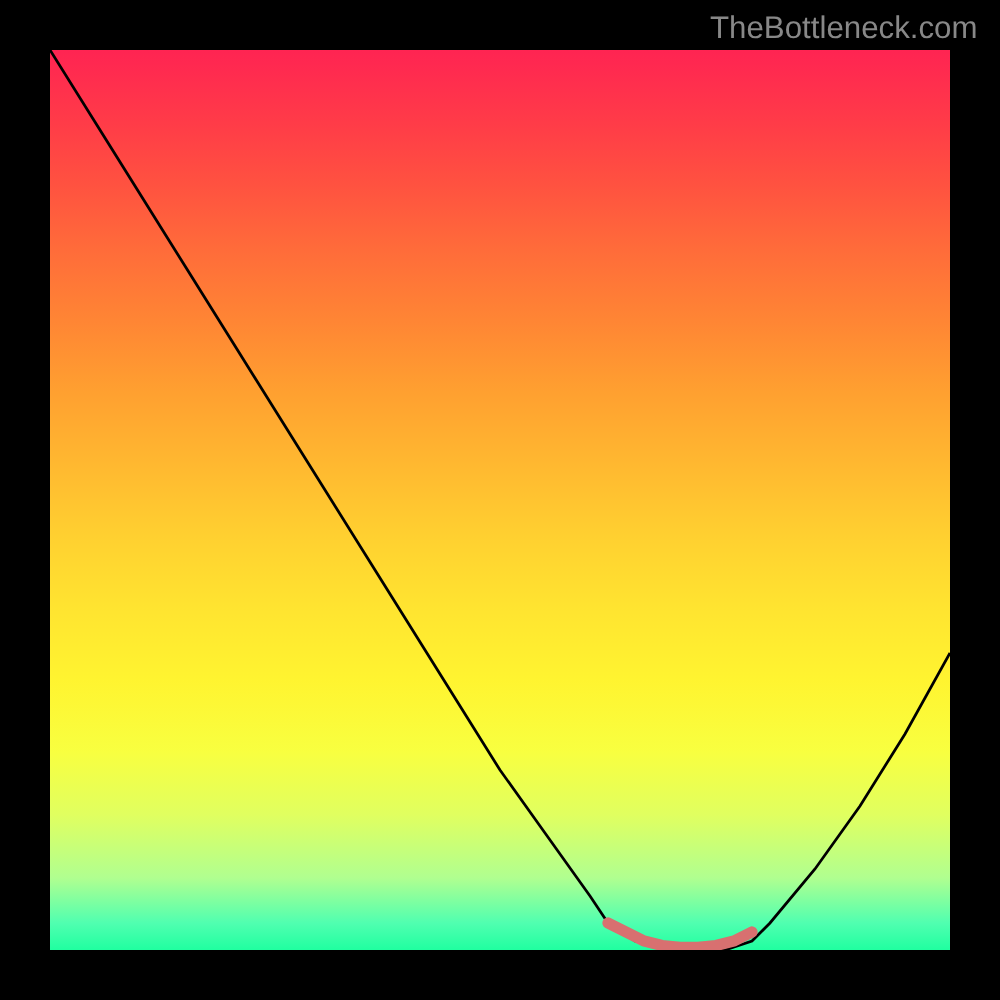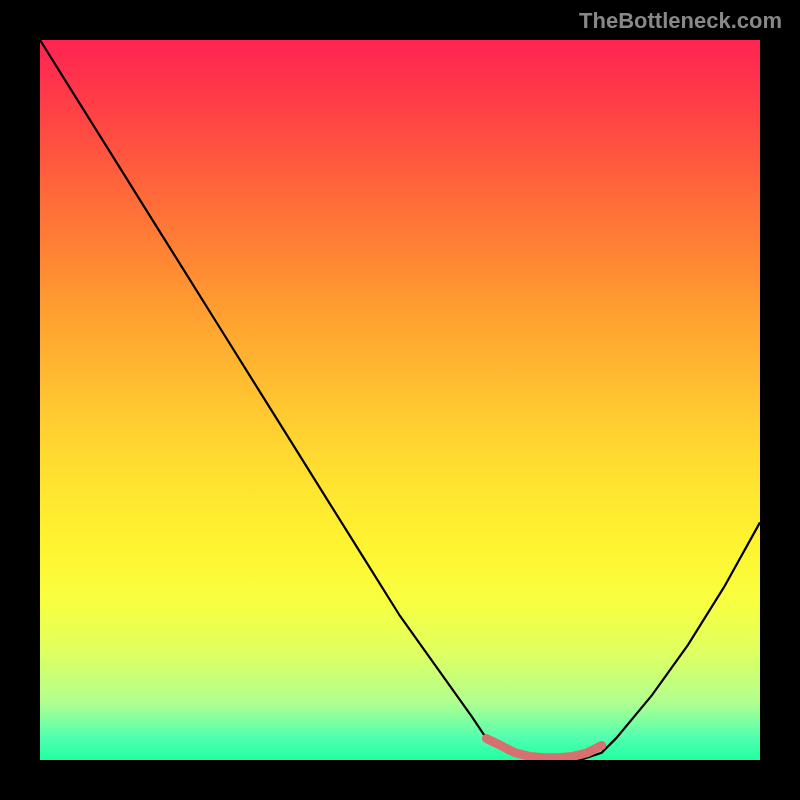--- a/index.html
+++ b/index.html
@@ -8,22 +8,22 @@
     height: 800px;
     background: #000;
     position: relative;
     font-family: Arial, sans-serif;
   }
   .watermark {
     position: absolute;
     top: 8px;
     right: 18px;
     color: #888;
-    font-size: 22px;
-    font-weight: 700;
+    font-size: 25px;
+    font-weight: 400;
     z-index: 10;
   }
   .chart-area {
     position: absolute;
     left: 40px;
     top: 40px;
     width: 720px;
     height: 720px;
     overflow: hidden;
   }

